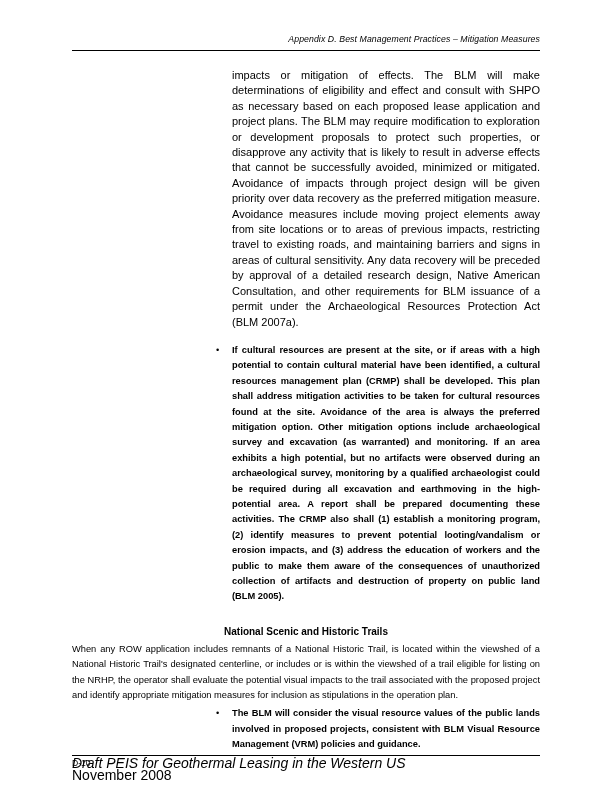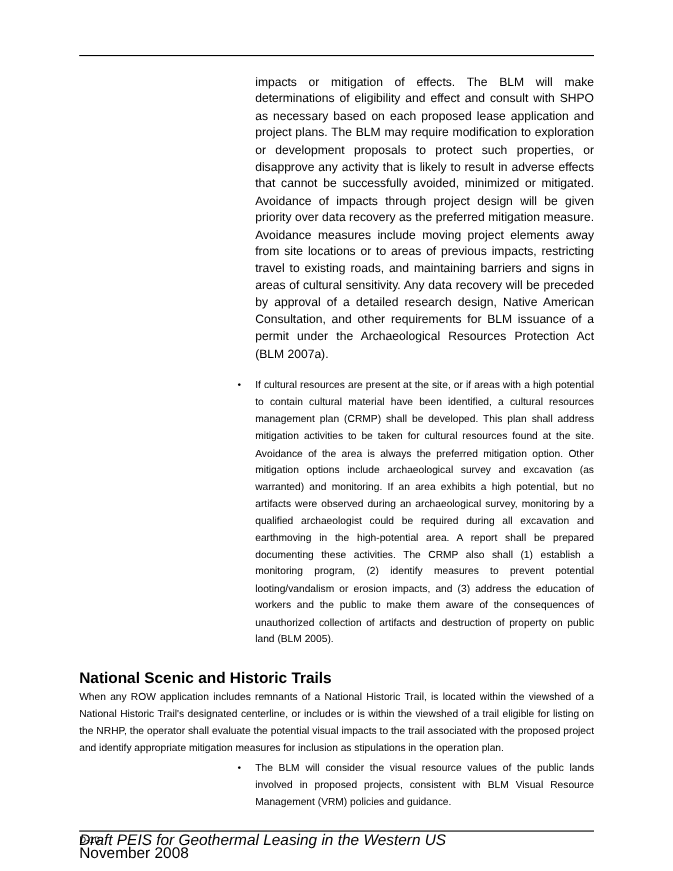--- a/index.html
+++ b/index.html
@@ -73,26 +73,28 @@
     line-height: 15.4px;
     text-align: left;
     padding-left: 6px;
     box-sizing: border-box;
   }
   .bullet-text {
     flex: 1 1 auto;
     font-size: 9.3px;
     line-height: 15.4px;
     text-align: justify;
+    font-weight: bold;
   }
   h2.section-head {
-    font-size: 14px;
+    font-size: 10px;
     font-weight: bold;
     margin: 20px 0 3px 0;
     line-height: 14px;
+    text-align: center;
   }
   .section-body {
     font-size: 9.3px;
     line-height: 15.4px;
     text-align: justify;
   }
   
   .footer-rule {
     position: absolute;
     left: 72px;
@@ -122,20 +124,21 @@
   }
   .footer-date {
     font-style: normal;
   }
 </style>
 </head>
 <body>
 
 <div class="page">
 
+  <div class="header">Appendix D. Best Management Practices – Mitigation Measures</div>
   <div class="header-rule"></div>
 
   <div class="content">
 
     <div class="indent-block">
       <p class="para">impacts or mitigation of effects. The BLM will make determinations of eligibility and effect and consult with SHPO as necessary based on each proposed lease application and project plans. The BLM may require modification to exploration or development proposals to protect such properties, or disapprove any activity that is likely to result in adverse effects that cannot be successfully avoided, minimized or mitigated.  Avoidance of impacts through project design will be given priority over data recovery as the preferred mitigation measure. Avoidance measures include moving project elements away from site locations or to areas of previous impacts, restricting travel to existing roads, and maintaining barriers and signs in areas of cultural sensitivity. Any data recovery will be preceded by approval of a detailed research design, Native American Consultation, and other requirements for BLM issuance of a permit under the Archaeological Resources Protection Act (BLM 2007a).</p>
     </div>
 
     <div class="bullet-row">
       <div class="bullet-dot">•</div>

